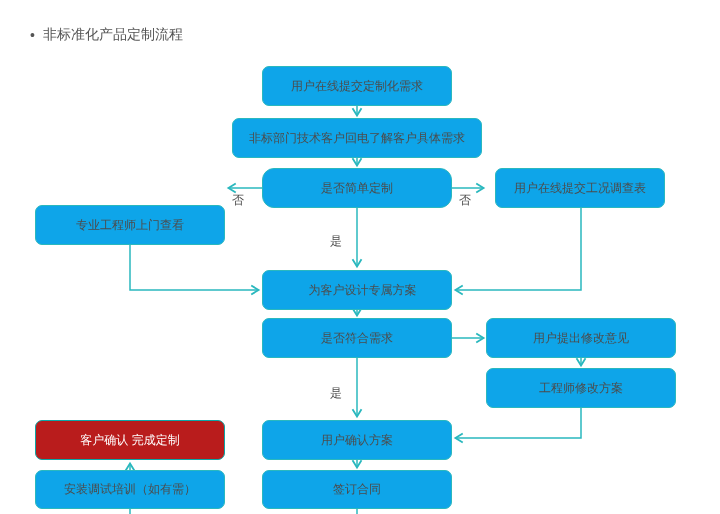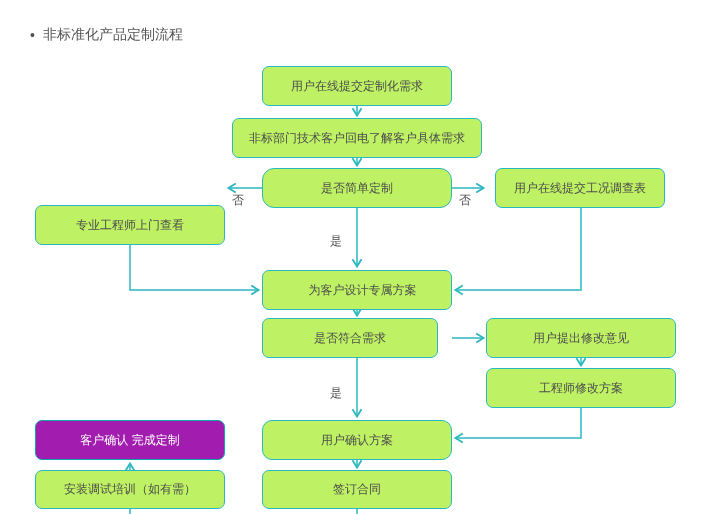--- a/index.html
+++ b/index.html
@@ -15,30 +15,30 @@
     font-size:14px;color:#545454;
     display:flex;align-items:center;gap:8px;
   }
   .page-title .bullet{font-size:14px;color:#545454;}
   svg.wires{position:absolute;left:0;top:0;pointer-events:none;}
   .node{
     position:absolute;
     box-sizing:border-box;
     border:1.5px solid #2ab8be;
     border-radius:7px;
-    background:#bef264;
+    background:#0ea5e9;
     color:#4c4c4c;
     font-size:12px;
     display:flex;align-items:center;justify-content:center;
     text-align:center;
     line-height:1.2;
     padding:2px 6px;
   }
   .node.filled{
-    background:#a21caf;
+    background:#b91c1c;
     border-color:#0da6a6;
     color:#ffffff;
   }
   .edge-label{
     position:absolute;
     font-size:12px;color:#4c4c4c;
     text-align:center;width:20px;
   }
 </style>
 </head>
@@ -82,27 +82,27 @@
   <div class="node" style="left:232px;top:118px;width:250px;height:40px;">非标部门技术客户回电了解客户具体需求</div>
 
   <div class="node" style="left:35px;top:168px;width:190px;height:40px;margin-top:37px;">专业工程师上门查看</div>
 
   <div class="node" style="left:262px;top:168px;width:190px;height:40px;border-radius:12px;">是否简单定制</div>
 
   <div class="node" style="left:486px;top:168px;width:170px;height:40px;margin-left:9px;">用户在线提交工况调查表</div>
 
   <div class="node" style="left:262px;top:270px;width:190px;height:40px;padding-left:17px;">为客户设计专属方案</div>
 
-  <div class="node" style="left:262px;top:318px;width:176px;height:40px;">是否符合需求</div>
+  <div class="node" style="left:262px;top:318px;width:190px;height:40px;">是否符合需求</div>
 
   <div class="node" style="left:486px;top:318px;width:190px;height:40px;">用户提出修改意见</div>
 
   <div class="node" style="left:486px;top:368px;width:190px;height:40px;">工程师修改方案</div>
 
-  <div class="node" style="left:262px;top:420px;width:190px;height:40px;border-radius:10px;">用户确认方案</div>
+  <div class="node" style="left:262px;top:420px;width:190px;height:40px;">用户确认方案</div>
 
   <div class="node filled" style="left:35px;top:420px;width:190px;height:40px;">客户确认 完成定制</div>
 
   <div class="node" style="left:262px;top:470px;width:190px;height:39px;">签订合同</div>
 
   <div class="node" style="left:35px;top:470px;width:190px;height:39px;">安装调试培训（如有需）</div>
 
   <div class="edge-label" style="left:228px;top:192px;">否</div>
 
   <div class="edge-label" style="left:455px;top:192px;">否</div>

